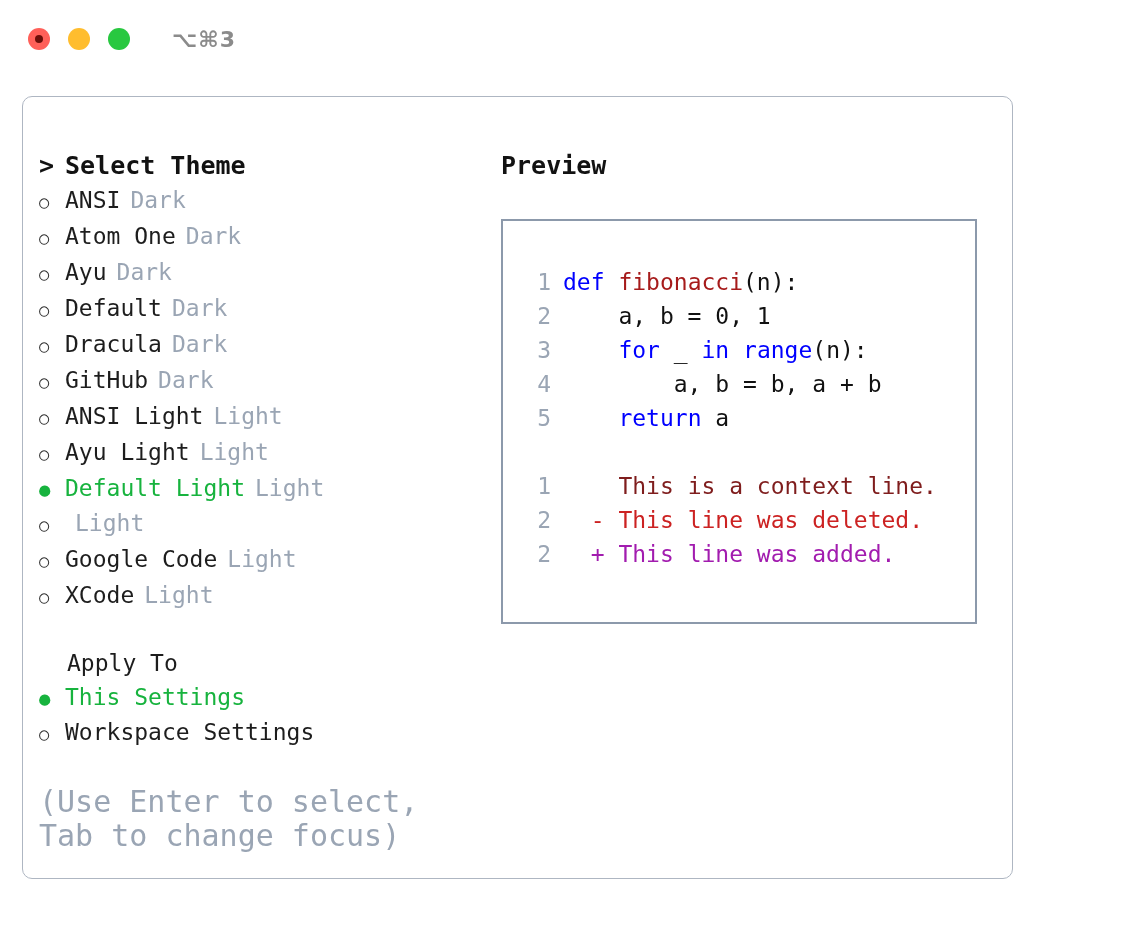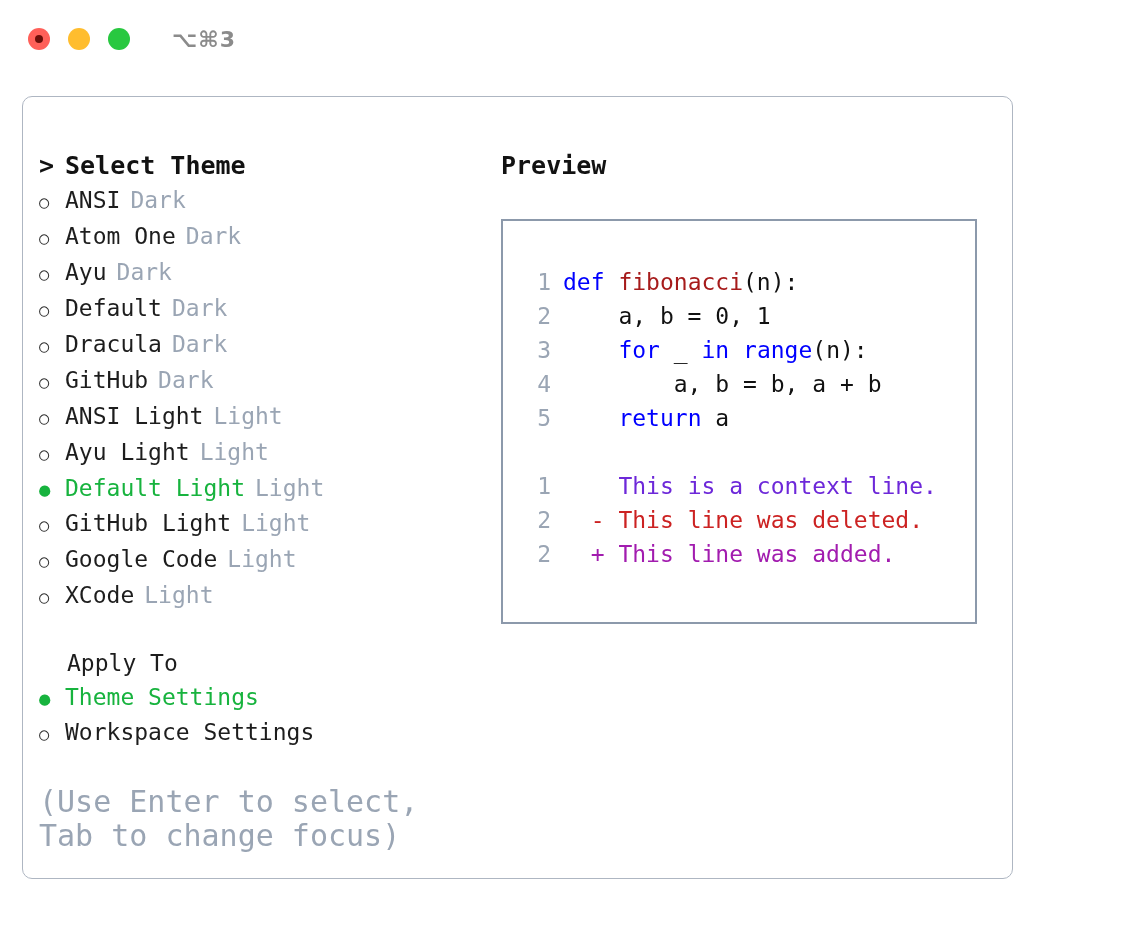--- a/index.html
+++ b/index.html
@@ -199,21 +199,21 @@
     margin-right: 12px;
   }
   .code-text { color: #111111; }
 
   .tok-kw  { color: #0000ff; }
   .tok-fn  { color: #a61b1b; }
   .tok-pl  { color: #111111; }
 
   .blank-line { height: 34px; }
 
-  .diff-ctx  { color: #6d28d9; }
+  .diff-ctx  { color: #7f1d1d; }
   .diff-del  { color: #cc2222; }
   .diff-add  { color: #a21caf; }
 </style>
 </head>
 <body>
 
 <div id="app-window">
 
   <div id="titlebar">
     <div class="traffic-lights">
@@ -237,31 +237,31 @@
         <div id="theme-options">
             <div class="opt-row"><span class="opt-marker">○</span><span class="opt-label">ANSI</span><span class="opt-tag">Dark</span></div>
             <div class="opt-row"><span class="opt-marker">○</span><span class="opt-label">Atom One</span><span class="opt-tag">Dark</span></div>
             <div class="opt-row"><span class="opt-marker">○</span><span class="opt-label">Ayu</span><span class="opt-tag">Dark</span></div>
             <div class="opt-row"><span class="opt-marker">○</span><span class="opt-label">Default</span><span class="opt-tag">Dark</span></div>
             <div class="opt-row"><span class="opt-marker">○</span><span class="opt-label">Dracula</span><span class="opt-tag">Dark</span></div>
             <div class="opt-row"><span class="opt-marker">○</span><span class="opt-label">GitHub</span><span class="opt-tag">Dark</span></div>
             <div class="opt-row"><span class="opt-marker">○</span><span class="opt-label">ANSI Light</span><span class="opt-tag">Light</span></div>
             <div class="opt-row"><span class="opt-marker">○</span><span class="opt-label">Ayu Light</span><span class="opt-tag">Light</span></div>
             <div class="opt-row selected"><span class="opt-marker">●</span><span class="opt-label">Default Light</span><span class="opt-tag">Light</span></div>
-            <div class="opt-row"><span class="opt-marker">○</span><span class="opt-label">GitHub Light</span><span class="opt-tag">Light</span></div>
+            <div class="opt-row"><span class="opt-marker">○</span><span class="opt-tag">Light</span></div>
             <div class="opt-row"><span class="opt-marker">○</span><span class="opt-label">Google Code</span><span class="opt-tag">Light</span></div>
             <div class="opt-row"><span class="opt-marker">○</span><span class="opt-label">XCode</span><span class="opt-tag">Light</span></div>
           </div>
 
         <div class="section-gap"></div>
 
         <div class="section-title">Apply To</div>
 
         <div id="apply-options">
-            <div class="opt-row selected"><span class="opt-marker">●</span><span class="opt-label">Theme Settings</span></div>
+            <div class="opt-row selected"><span class="opt-marker">●</span><span class="opt-label">This Settings</span></div>
             <div class="opt-row"><span class="opt-marker">○</span><span class="opt-label">Workspace Settings</span></div>
           </div>
 
         <div id="hint-block">(Use Enter to select, Tab to change focus)</div>
       </div>
 
       <div id="right-column">
         <div class="preview-title">Preview</div>
 
         <div id="preview-box">

